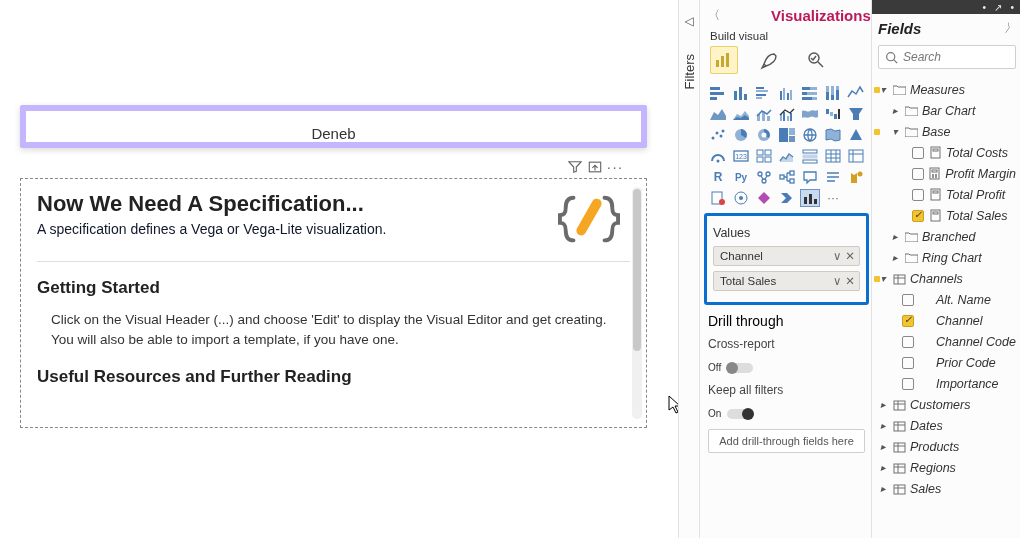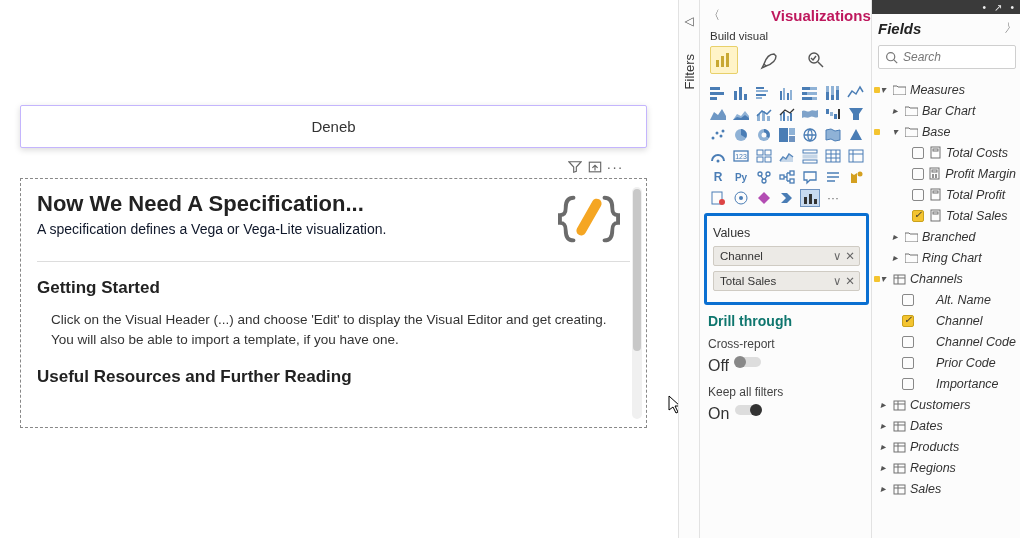--- a/index.html
+++ b/index.html
@@ -1,18 +1,18 @@
 <!DOCTYPE html>
 <html><head>
 <meta charset="utf-8">
 <style>
   * { box-sizing: border-box; margin: 0; padding: 0; font-family: "Segoe UI", Arial, sans-serif; }
   body { width: 1020px; height: 538px; background: #fff; overflow: hidden; position: relative; }
   .canvas-area { position: absolute; left: 0; top: 0; width: 678px; height: 538px; background: #fff; }
-  .deneb-title-card { position: absolute; left: 20px; top: 105px; width: 627px; height: 43px; border: 1px solid #c4b5fd; border-radius: 2px; box-shadow: 0 2px 6px rgba(0,0,0,0.15); display: flex; align-items: center; justify-content: center; background: #fff; }
+  .deneb-title-card { position: absolute; left: 20px; top: 105px; width: 627px; height: 43px; border: 6px solid #c4b5fd; border-radius: 2px; box-shadow: 0 2px 6px rgba(0,0,0,0.15); display: flex; align-items: flex-end; justify-content: center; background: #fff; }
   .deneb-title-card span { font-size: 15px; color: #333; }
   .visual-toolbar { position: absolute; left: 568px; top: 160px; display: flex; gap: 6px; align-items: center; }
   .visual-toolbar .ico { width: 14px; height: 14px; color: #666; display: flex; align-items: center; justify-content: center; }
   .deneb-body { position: absolute; left: 20px; top: 178px; width: 627px; height: 250px; border: 1px dashed #888; background: #fff; padding: 12px 16px 12px 16px; display: flex; }
   .deneb-inner { flex: 1; overflow: hidden; }
   .deneb-scroll { position: absolute; right: 4px; top: 8px; bottom: 8px; width: 10px; background: #f0f0f0; border-radius: 5px; }
   .deneb-scroll .thumb { position: absolute; top: 2px; left: 1px; right: 1px; height: 70%; background: #c8c8c8; border-radius: 4px; }
   .deneb-head-row { display: flex; justify-content: space-between; align-items: flex-start; }
   .deneb-h1 { font-size: 22px; font-weight: 600; color: #222; margin-bottom: 4px; }
   .deneb-sub { font-size: 14px; color: #0f172a; margin-bottom: 14px; }
@@ -35,23 +35,23 @@
   .build-row { display: flex; gap: 18px; align-items: center; margin: 0 0 10px 2px; }
   .build-opt { width: 28px; height: 28px; display: flex; align-items: center; justify-content: center; border-radius: 2px; }
   .build-opt.sel { background: #fff4c8; border: 1px solid #e8d06a; }
   .viz-grid { display: grid; grid-template-columns: repeat(7, 20px); gap: 3px 3px; margin-bottom: 6px; }
   .viz-grid .vg { width: 20px; height: 18px; display: flex; align-items: center; justify-content: center; color: #3a6ea5; font-size: 12px; }
   .viz-grid .vg.sel { background: #c8daf0; border: 1px solid #6f93c0; }
   .values-wrap { border: 3px solid #0a6fd1; border-radius: 3px; padding: 6px 6px 6px 6px; margin: 4px -4px 8px -4px; }
   .section-t { font-size: 12.5px; color: #333; margin: 4px 0 6px 0; }
   .field-pill { background: #eceae6; border: 1px solid #cfcbc3; border-radius: 2px; height: 20px; display: flex; align-items: center; padding: 0 4px 0 6px; font-size: 11.5px; color: #333; margin-bottom: 5px; justify-content: space-between; }
   .field-pill .right { display: flex; align-items: center; gap: 4px; color: #666; }
-  .drill-t { font-size: 14px; font-weight: 700; color: #0f766e; margin: 8px 0 8px 0; }
+  .drill-t { font-size: 14px; font-weight: 400; color: #000000; margin: 8px 0 8px 0; }
   .drill-row { font-size: 12px; color: #444; margin-bottom: 6px; }
-  .toggle { display: inline-flex; align-items: flex-start; gap: 6px; font-size: 16px; color: #333; margin-bottom: 10px; }
+  .toggle { display: inline-flex; align-items: flex-end; gap: 6px; font-size: 10px; color: #333; margin-bottom: 10px; }
   .toggle .sw { width: 26px; height: 10px; border-radius: 6px; background: #ddd; position: relative; }
   .toggle .sw .knob { position: absolute; width: 12px; height: 12px; background: #555; border-radius: 50%; top: -1px; }
   .toggle .sw.off .knob { left: -1px; background: #888; }
   .toggle .sw.on .knob { right: -1px; background: #333; }
   .add-drill { border: 1px solid #cfcfcf; background: #fff; font-size: 11px; color: #555; text-align: center; padding: 5px 4px; border-radius: 2px; }
 
   .fields-pane { position: absolute; left: 872px; top: 0; width: 148px; height: 538px; background: #fcfcfc; padding: 6px 4px 6px 6px; overflow: hidden; }
   .fields-head { display: flex; justify-content: space-between; align-items: center; }
   .fields-head h3 { font-size: 15px; font-weight: 600; color: #222; }
   .top-icons { display: flex; gap: 8px; color: #eee; font-size: 10px; }
@@ -444,20 +444,21 @@
         <span class="knob"></span>
       </span>
   </div>
   <div class="drill-row">Keep all filters</div>
   <div class="toggle">
     <span>On</span>
     <span class="sw on">
         <span class="knob"></span>
       </span>
   </div>
+  <div class="add-drill">Add drill-through fields here</div>
 </div>
 
 <div class="header-dark">
   <span class="top-icons">
       <span>•</span>
       <span>↗</span>
       <span>•</span>
     </span>
 </div>
 <div class="fields-pane" style="top:14px;height:524px;font-style:italic;">

